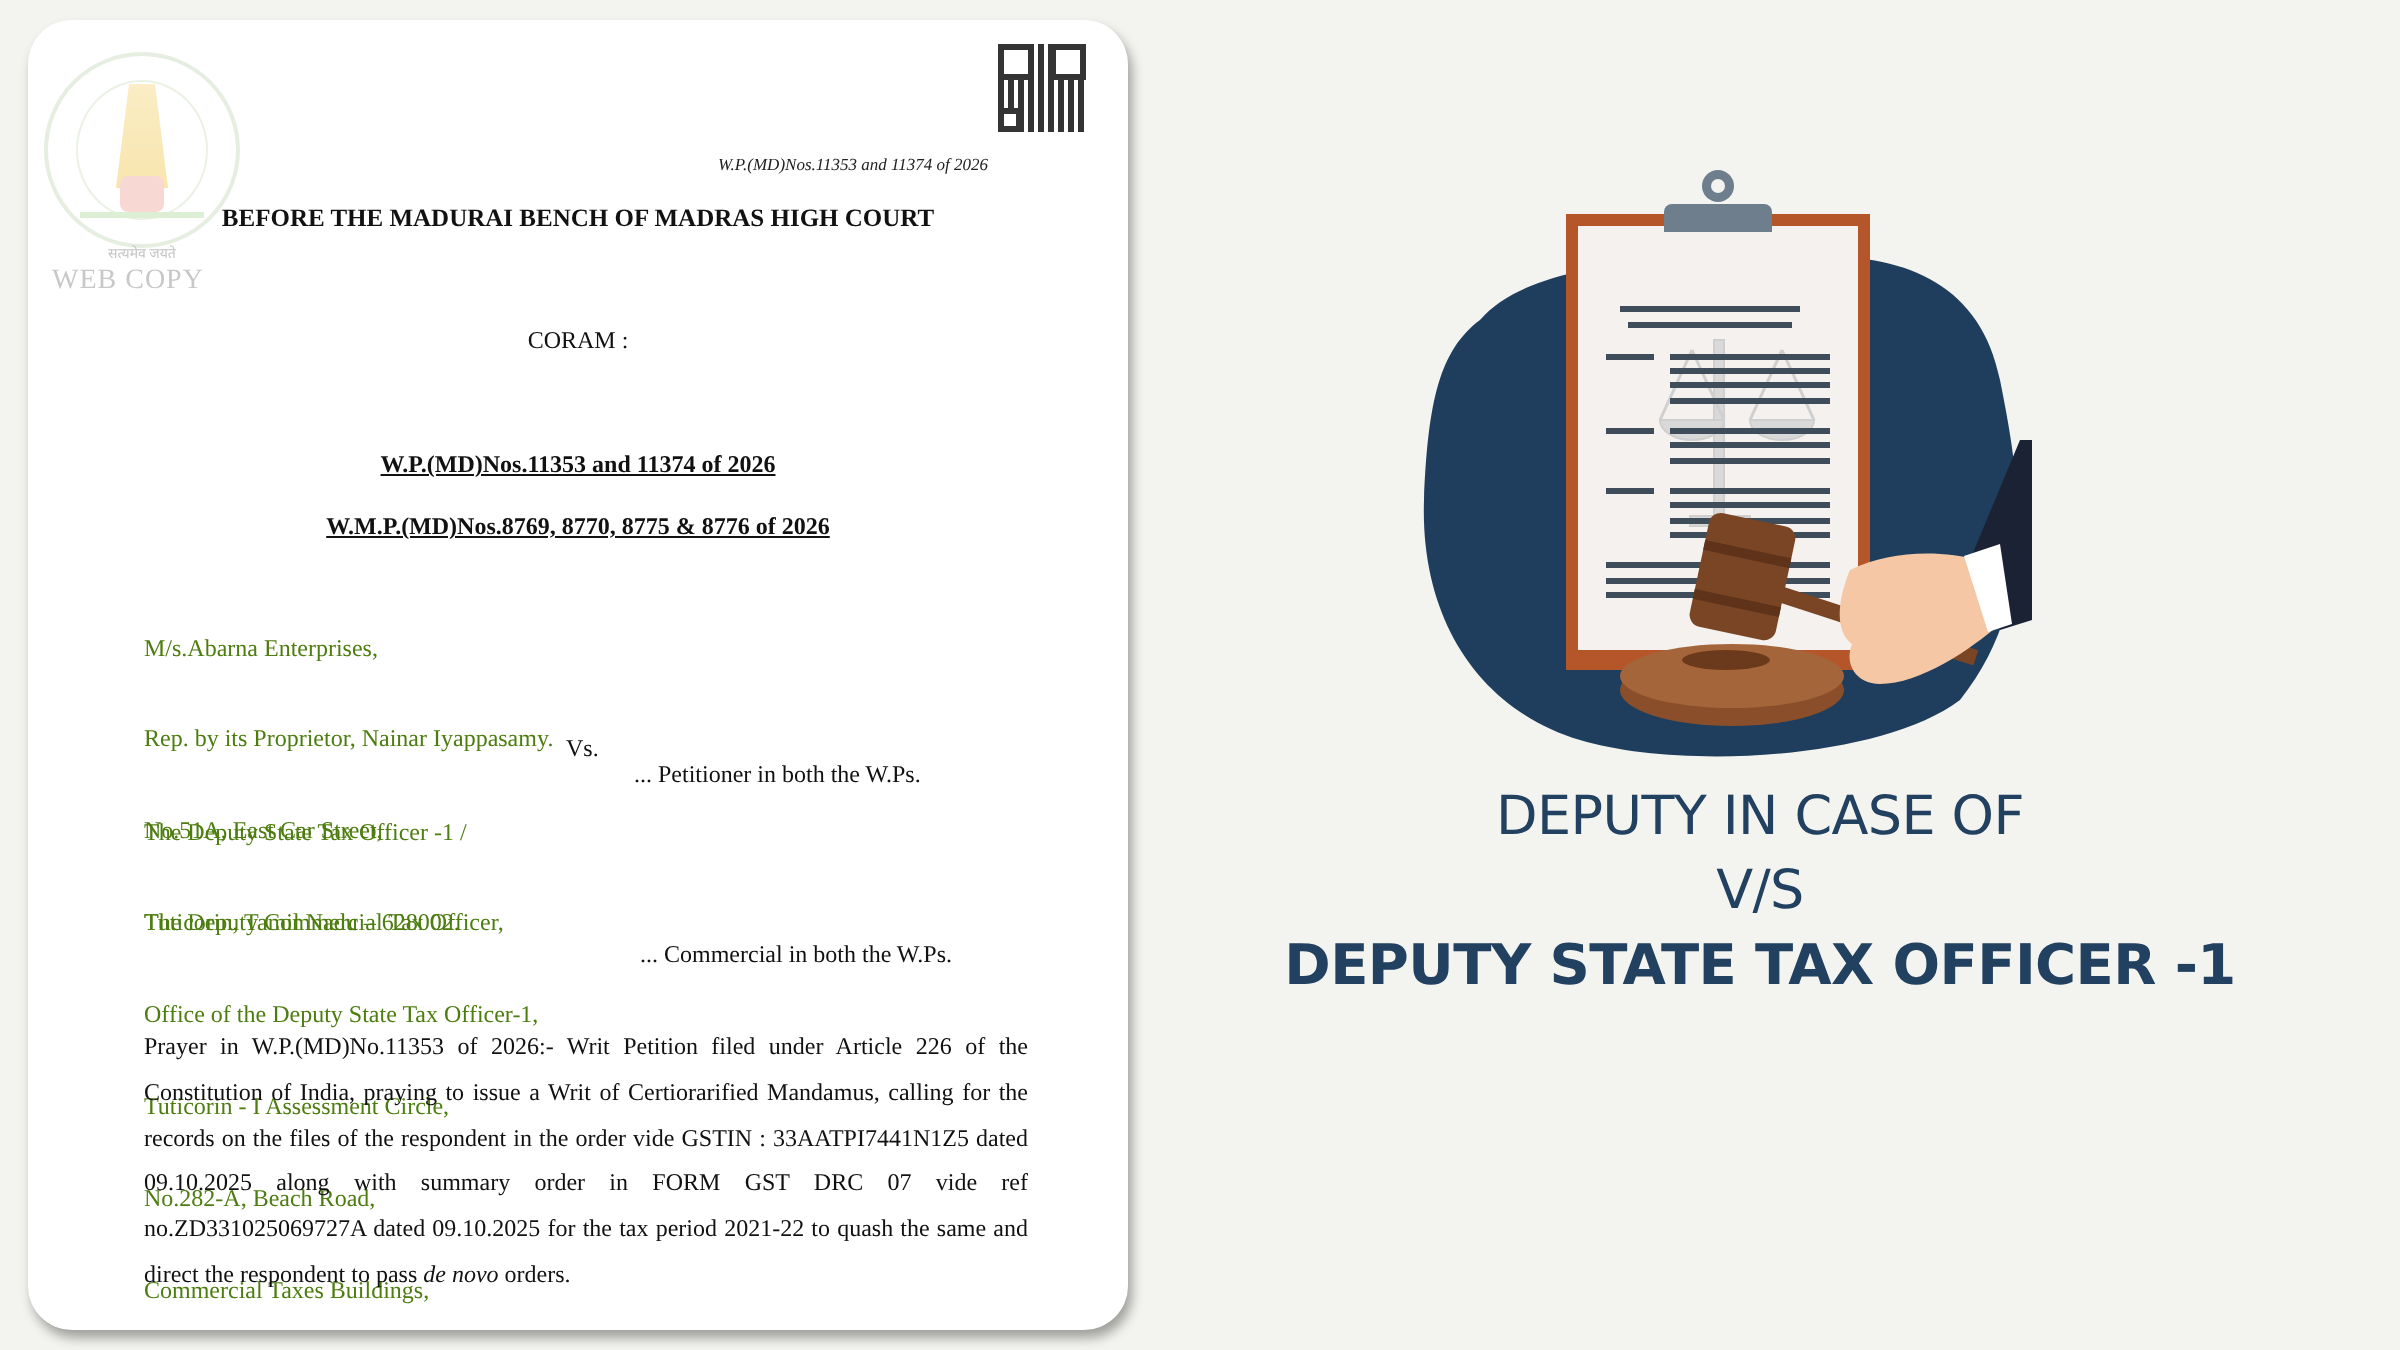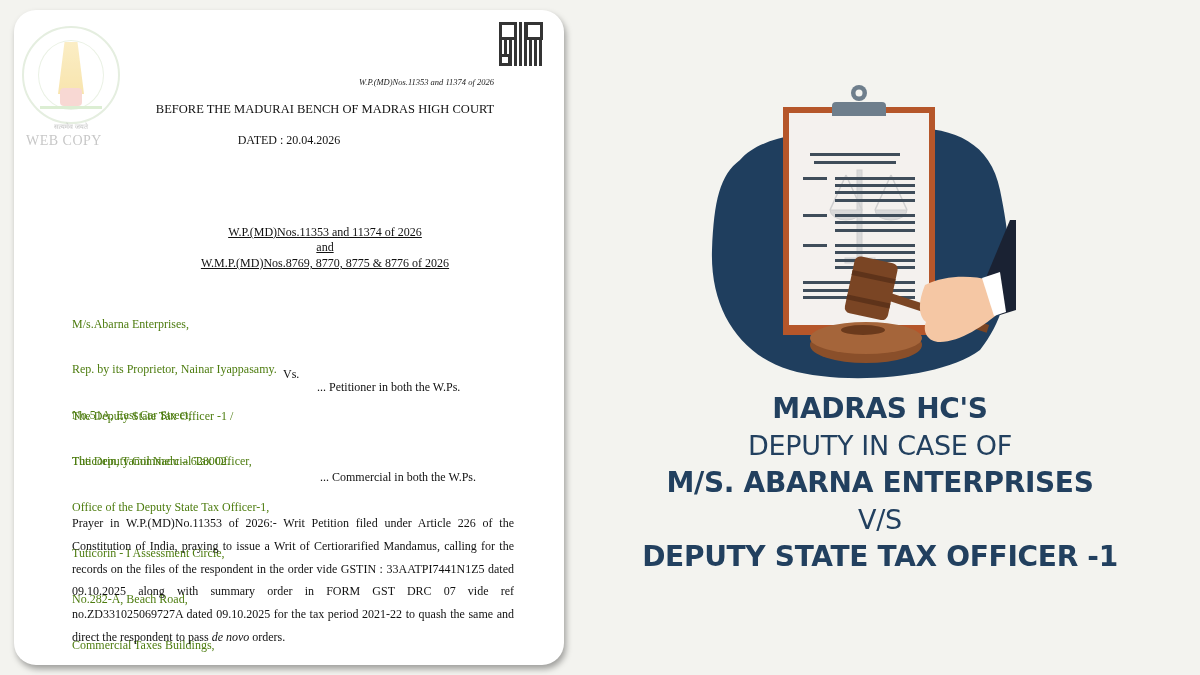--- a/index.html
+++ b/index.html
@@ -66,21 +66,21 @@
     .qr .qr-corner {
       position: absolute; left: 0; bottom: 0; width: 12px; height: 12px;
       border: 3px solid #111; background: #fff;
     }
     .case-ref {
       position: absolute; left: 345px; top: 67px;
       font-size: 8.5px; font-style: italic; color: #222;
     }
     .t { position: absolute; color: #111; white-space: nowrap; font-size: 12px; }
     .center { left: 0; width: 550px; text-align: center; }
-    .bold { font-weight: normal; margin-left: 36px; }
+    .bold { font-weight: bold; }
     .ul { text-decoration: underline; }
     .addr { position: absolute; left: 58px; font-size: 12px; color: #4d7c0f; line-height: 15.3px; white-space: pre; }
     .role { position: absolute; font-size: 12px; color: #111; white-space: nowrap; }
     .prayer {
       position: absolute; left: 58px; top: 502px; width: 442px;
       font-size: 12px; color: #111; line-height: 22.8px; text-align: justify;
     }
     .prayer p { text-align: justify; text-align-last: left; }
 
     
@@ -106,24 +106,23 @@
   </div>
   <div class="emblem-text">सत्यमेव जयते</div>
   <div class="webcopy">WEB COPY</div>
 
   <div class="qr">
       <div class="qr-corner"></div>
     </div>
   <div class="case-ref">W.P.(MD)Nos.11353 and 11374 of 2026</div>
 
   <div class="t center bold" style="top:92px;font-size:12.5px;">BEFORE THE MADURAI BENCH OF MADRAS HIGH COURT</div>
-  <div class="t center" style="top:123px;">DATED : 20.04.2026</div>
+  <div class="t center" style="top:153px;">CORAM :</div>
 
   <div class="t center bold ul" style="top:215px;">W.P.(MD)Nos.11353 and 11374 of 2026</div>
-  <div class="t center bold ul" style="top:230px;">and</div>
   <div class="t center bold ul" style="top:246px;">W.M.P.(MD)Nos.8769, 8770, 8775 &amp; 8776 of 2026</div>
 
   <div class="addr" style="top:276px;">
     <div>M/s.Abarna Enterprises,</div>
     <div>Rep. by its Proprietor, Nainar Iyappasamy.</div>
     <div>No.51A, East Car Street,</div>
     <div>Tuticorin, Tamil Nadu – 628002.</div>
   </div>
   <div class="role" style="left:303px;top:322px;margin-top:48px;">... Petitioner in both the W.Ps.</div>
   <div class="role" style="left:269px;top:338px;margin-top:19px;">Vs.</div>
@@ -196,18 +195,16 @@
     </g>
   </g>
   <g>
     <path d="M225 205 C 245 195, 270 195, 290 200 L 300 232 C 285 245, 260 262, 240 262 C 228 262, 222 252, 226 242 C 218 236, 218 222, 225 205 Z" fill="#f5c7a4"></path>
     <path d="M285 200 L 310 140 L 316 140 L 316 230 L 300 235 Z" fill="#1a2233"></path>
     <path d="M282 198 L 300 192 L 306 232 L 294 236 Z" fill="#ffffff"></path>
   </g>
 </svg>
 
 <div class="headline">
-  <div class="h-bold">MADRAS HC'S</div>
   <div class="h-light">DEPUTY IN CASE OF</div>
-  <div class="h-bold">M/S. ABARNA ENTERPRISES</div>
   <div class="h-light">V/S</div>
   <div class="h-bold">DEPUTY STATE TAX OFFICER -1</div>
 </div>
 
 </body></html>

